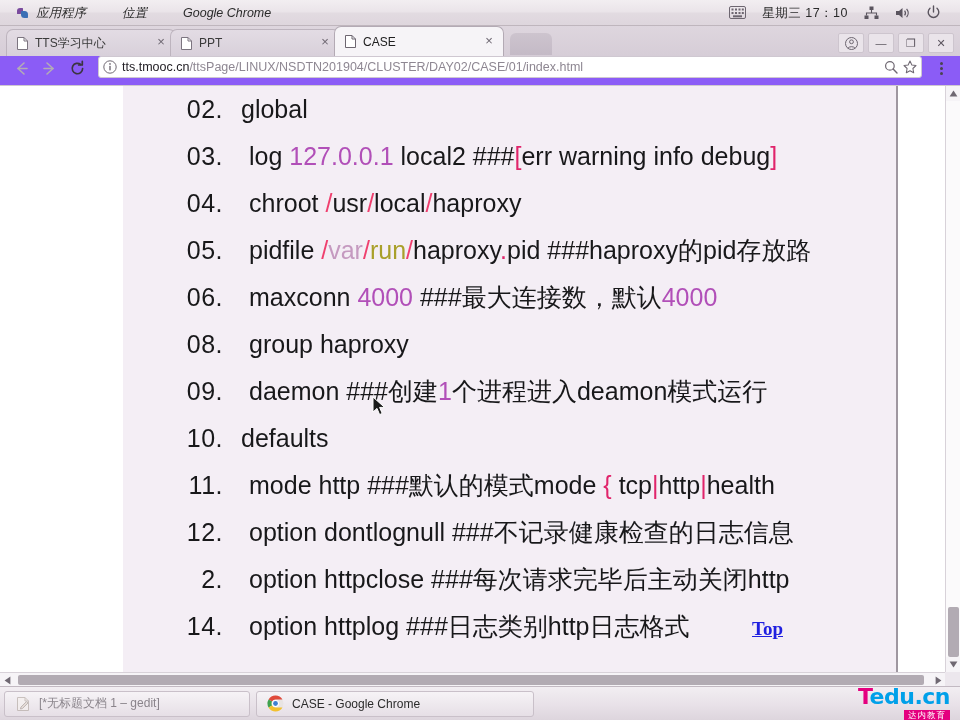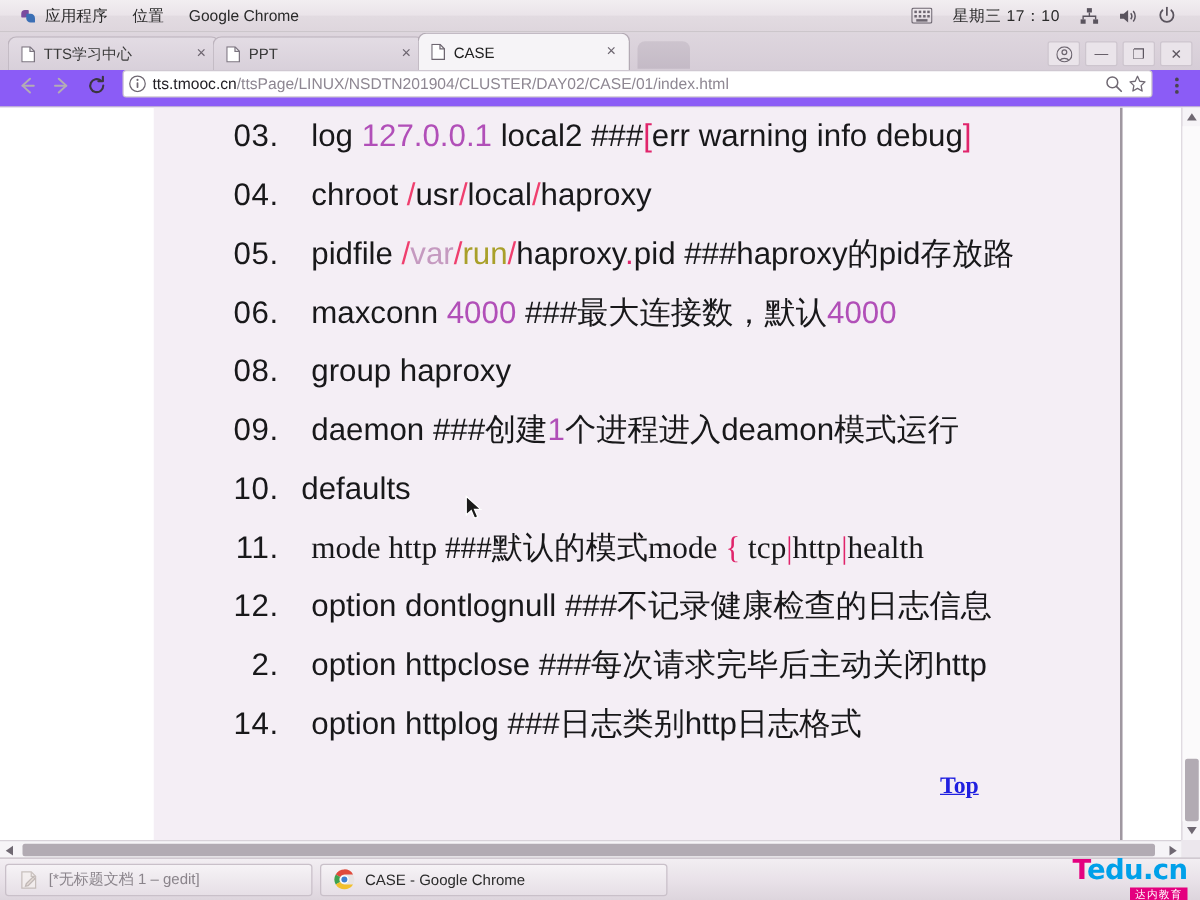--- a/index.html
+++ b/index.html
@@ -12,21 +12,21 @@
   #screen { position: relative; width: 960px; height: 720px; }
 
   
   .gnome-panel {
     position: absolute; left: 0; top: 0; width: 960px; height: 26px;
     background: linear-gradient(to bottom, #f2eef1 0%, #eae4e9 48%, #e2dbe1 52%, #ded6dd 100%);
     border-bottom: 1px solid #bfb6bd;
     display: flex; align-items: center;
     font-size: 12.5px; color: #2a2a2a;
   }
-  .gp-left { display: flex; align-items: flex-end; gap: 0px; padding-left: 6px; }
+  .gp-left { display: flex; align-items: flex-end; gap: 16px; padding-left: 6px; font-style: italic; }
   .gp-item { padding: 2px 10px; display: flex; align-items: center; gap: 6px; line-height: 20px; }
   .gp-logo {
     width: 14px; height: 14px; position: relative; display: inline-block;
   }
   .gp-logo::before {
     content: ""; position: absolute; left: 1px; top: 2px; width: 6px; height: 6px;
     background: #7a4b9e; border-radius: 50% 10% 50% 10%;
   }
   .gp-logo::after {
     content: ""; position: absolute; left: 5px; top: 5px; width: 7px; height: 7px;
@@ -393,20 +393,24 @@
         <i></i>
       </div>
     </div>
   </div>
 
   <div class="viewport">
     <div class="page">
       <div class="codebox">
         <div id="code-lines">
             <div class="codeline">
+              <span class="ln">02.</span>
+              <span class="ct" style="padding-left: 18px;"><span>global</span></span>
+            </div>
+            <div class="codeline">
               <span class="ln">03.</span>
               <span class="ct" style="padding-left: 26px;"><span>log </span><span class="tk-num">127.0.0.1</span><span> local2</span><span>   ###</span><span class="tk-pink">[</span><span>err warning info debug</span><span class="tk-pink">]</span></span>
             </div>
             <div class="codeline">
               <span class="ln">04.</span>
               <span class="ct" style="padding-left: 26px;"><span>chroot </span><span class="tk-slash">/</span><span>usr</span><span class="tk-slash">/</span><span>local</span><span class="tk-slash">/</span><span>haproxy</span></span>
             </div>
             <div class="codeline">
               <span class="ln">05.</span>
               <span class="ct" style="padding-left: 26px;"><span>pidfile </span><span class="tk-slash">/</span><span class="tk-dim">var</span><span class="tk-slash">/</span><span class="tk-olive">run</span><span class="tk-slash">/</span><span>haproxy</span><span class="tk-pink">.</span><span>pid ###haproxy的pid存放路</span></span>
@@ -422,21 +426,21 @@
             <div class="codeline">
               <span class="ln">09.</span>
               <span class="ct" style="padding-left: 26px;"><span>daemon</span><span>      ###创建</span><span class="tk-num">1</span><span>个进程进入deamon模式运行</span></span>
             </div>
             <div class="codeline">
               <span class="ln">10.</span>
               <span class="ct" style="padding-left: 18px;"><span>defaults</span></span>
             </div>
             <div class="codeline">
               <span class="ln">11.</span>
-              <span class="ct" style="padding-left: 26px; font-family: Liberation Serif, serif;"><span>mode http</span><span>   ###默认的模式mode </span><span class="tk-pink">{</span><span> tcp</span><span class="tk-pink">|</span><span>http</span><span class="tk-pink">|</span><span>health</span></span>
+              <span class="ct" style="padding-left: 26px;"><span>mode http</span><span>   ###默认的模式mode </span><span class="tk-pink">{</span><span> tcp</span><span class="tk-pink">|</span><span>http</span><span class="tk-pink">|</span><span>health</span></span>
             </div>
             <div class="codeline">
               <span class="ln">12.</span>
               <span class="ct" style="padding-left: 26px;"><span>option dontlognull  ###不记录健康检查的日志信息</span></span>
             </div>
             <div class="codeline">
               <span class="ln">2.</span>
               <span class="ct" style="padding-left: 26px;"><span>option httpclose  ###每次请求完毕后主动关闭http</span></span>
             </div>
             <div class="codeline">

